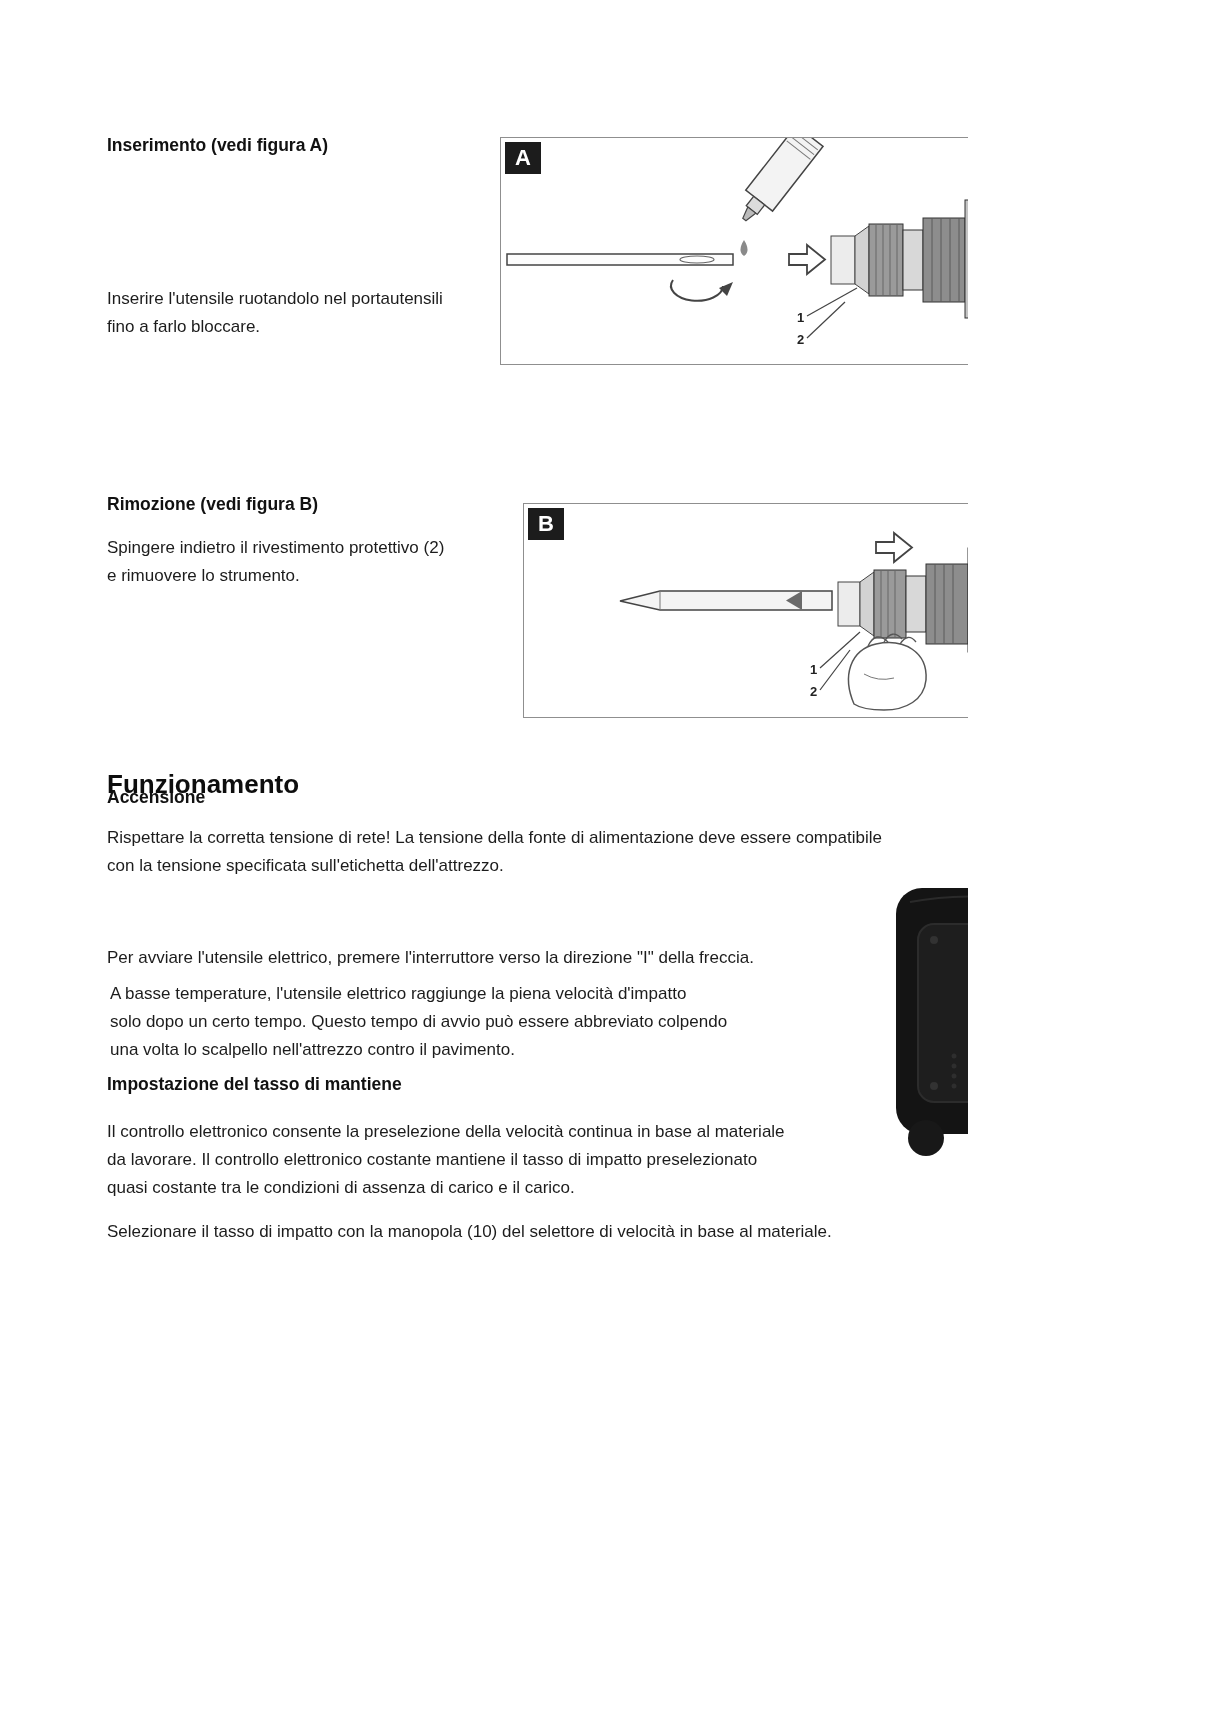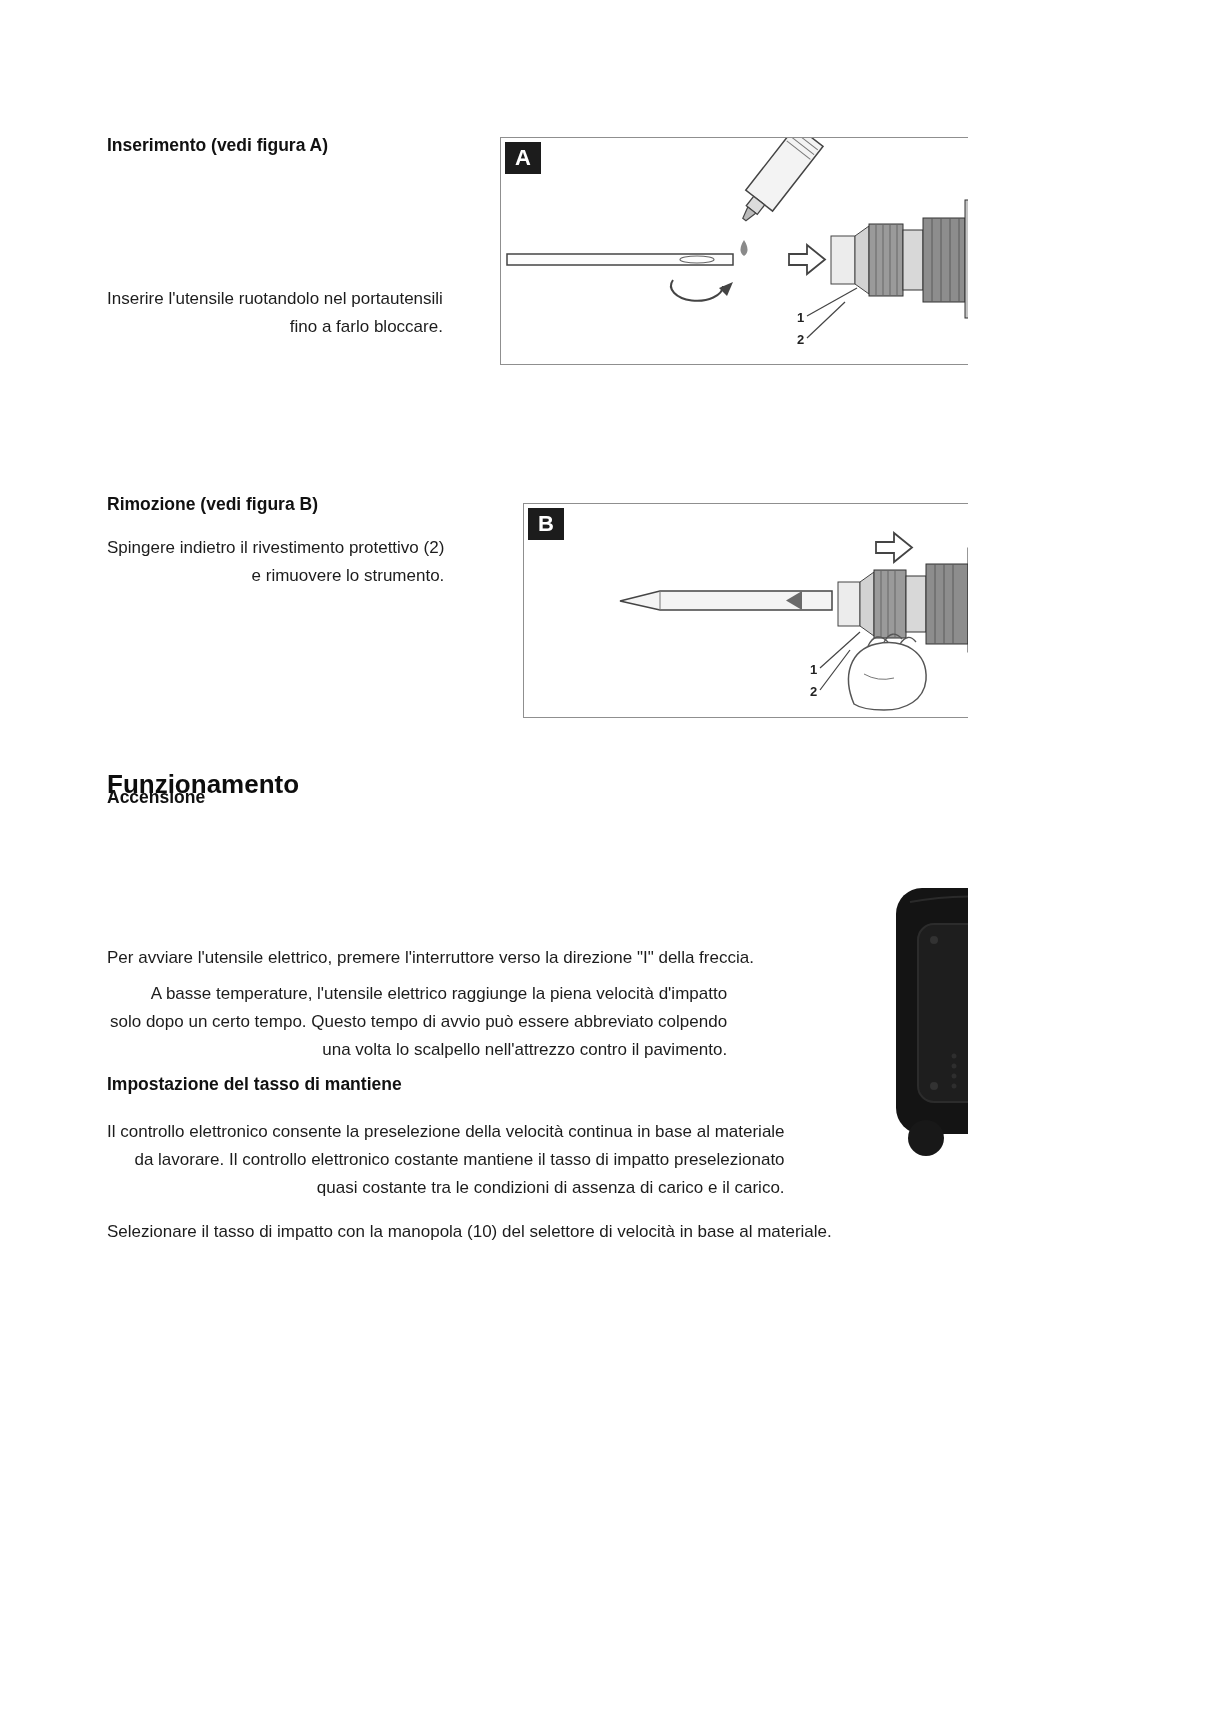--- a/index.html
+++ b/index.html
@@ -4,21 +4,20 @@
 <style>
   * { margin:0; padding:0; box-sizing:border-box; }
   html,body { background:#ffffff; }
   .page {
     position:relative;
     width:968px; height:1717px;
     background:#ffffff;
     font-family:"Liberation Sans", sans-serif;
     color:#1a1a1a;
     overflow:hidden;
-    text-align:right;
   }
   .body-text {
     position:absolute;
     font-size:17px;
     line-height:28px;
     white-space:pre-line;
     color:#1c1c1c;
   }
   .heading {
     position:absolute;
@@ -176,20 +175,22 @@
     </svg>
   </figure>
 
   <p class="body-text" style="left:107px; top:534px;">Spingere indietro il rivestimento protettivo (2)
 e rimuovere lo strumento.</p>
 
   <h2 class="heading-xl" style="left:107px; top:733px;margin-top:36px;">Funzionamento</h2>
 
   <h3 class="heading" style="left:107px; top:787px;">Accensione</h3>
 
+  <p class="body-text" style="left:107px; top:824px;">Rispettare la corretta tensione di rete! La tensione della fonte di alimentazione deve essere compatibile
+con la tensione specificata sull'etichetta dell'attrezzo.</p>
 
   <p class="body-text" style="left:107px; top:896px;margin-top:48px;">Per avviare l'utensile elettrico, premere l'interruttore verso la direzione "I" della freccia.</p>
 
 
   <p class="body-text" style="left:110px; top:980px;">A basse temperature, l'utensile elettrico raggiunge la piena velocità d'impatto
 solo dopo un certo tempo. Questo tempo di avvio può essere abbreviato colpendo
 una volta lo scalpello nell'attrezzo contro il pavimento.</p>
 
   <div class="photo" style="left:884px; top:880px; width:178px; height:296px;">
     <svg width="178" height="296" viewBox="0 0 178 296">

